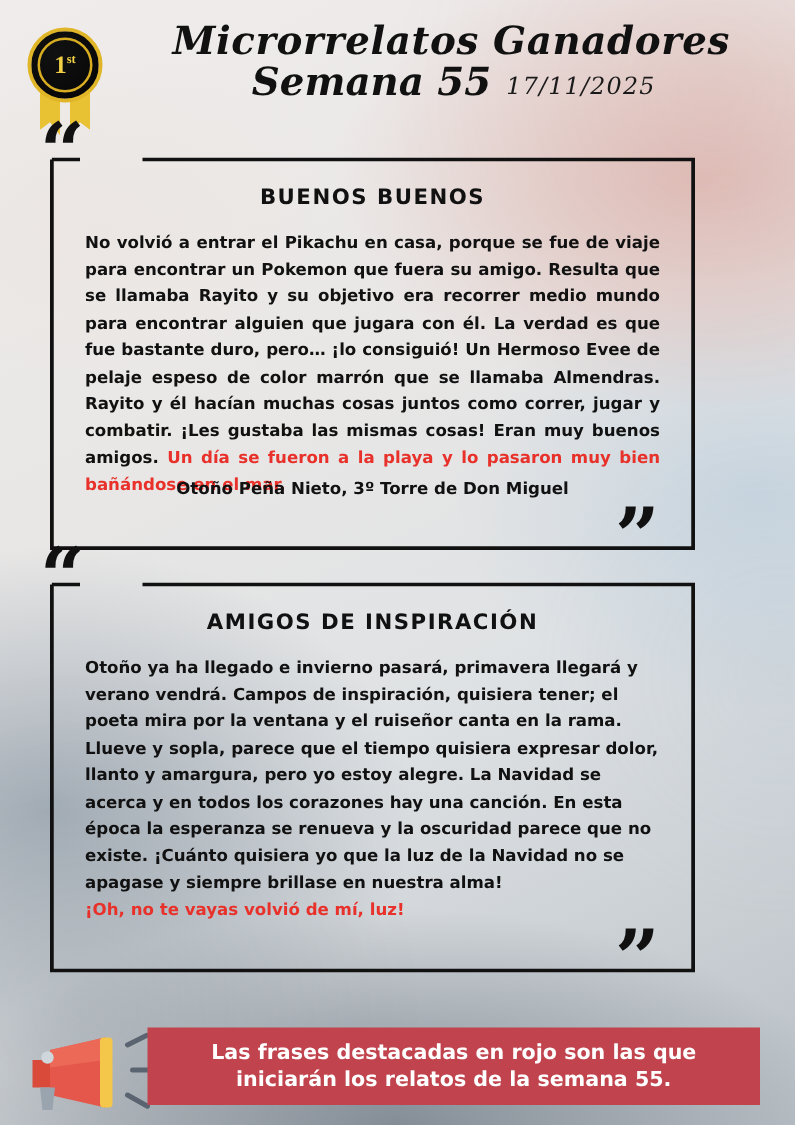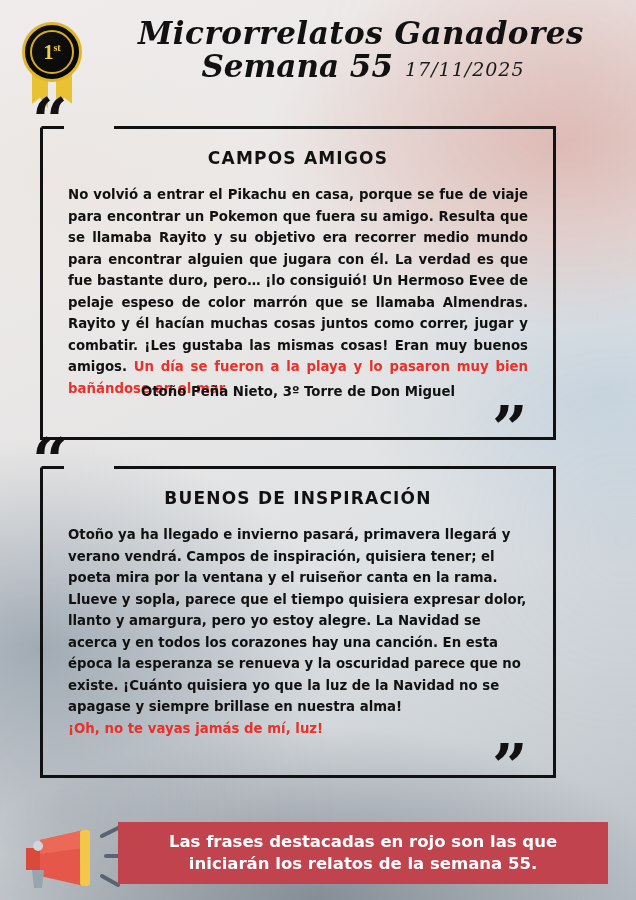--- a/index.html
+++ b/index.html
@@ -256,43 +256,43 @@
 
   <div class="card" id="card1">
     <svg class="frame" width="516" height="314" viewBox="0 0 516 314" style="position:absolute;inset:0;border:none;">
       <path d="M 74 1.5 L 514.5 1.5 L 514.5 312.5 L 440 312.5" fill="none" stroke="#111" stroke-width="3"></path>
       <path d="M 1.5 1.5 L 1.5 312.5 L 440 312.5" fill="none" stroke="#111" stroke-width="3"></path>
       <path d="M 1.5 1.5 L 24 1.5" fill="none" stroke="#111" stroke-width="3"></path>
     </svg>
     <div class="qmark" style="left:-8px; top:-36px;">“</div>
     <div class="qmark" style="left:452px; top:272px;">”</div>
 
-    <div class="card-head" style="top:22px;">CAMPOS AMIGOS</div>
+    <div class="card-head" style="top:22px;">BUENOS BUENOS</div>
 
     <div class="card-body" style="left:28px; right:28px; top:58px; width:460px;">
       <span>No volvió a entrar el Pikachu en casa, porque se fue de viaje para encontrar un Pokemon que fuera su amigo. Resulta que se llamaba Rayito y su objetivo era recorrer medio mundo para encontrar alguien que jugara con él. La verdad es que fue bastante duro, pero… ¡lo consiguió! Un Hermoso Evee de pelaje espeso de color marrón que se llamaba Almendras. Rayito y él hacían muchas cosas juntos como correr, jugar y combatir. ¡Les gustaba las mismas cosas! Eran muy buenos amigos. </span><span class="hl">Un día se fueron a la playa y lo pasaron muy bien bañándose en el mar.</span>
     </div>
 
     <div class="card-author" style="top:258px;">Otoño Peña Nieto, 3º Torre de Don Miguel</div>
   </div>
 
   <div class="card" id="card2">
     <svg class="frame" width="516" height="312" viewBox="0 0 516 312" style="position:absolute;inset:0;border:none;">
       <path d="M 74 1.5 L 514.5 1.5 L 514.5 310.5 L 440 310.5" fill="none" stroke="#111" stroke-width="3"></path>
       <path d="M 1.5 1.5 L 1.5 310.5 L 440 310.5" fill="none" stroke="#111" stroke-width="3"></path>
       <path d="M 1.5 1.5 L 24 1.5" fill="none" stroke="#111" stroke-width="3"></path>
     </svg>
     <div class="qmark" style="left:-8px; top:-36px;">“</div>
     <div class="qmark" style="left:452px; top:270px;">”</div>
 
-    <div class="card-head" style="top:22px;">BUENOS DE INSPIRACIÓN</div>
+    <div class="card-head" style="top:22px;">AMIGOS DE INSPIRACIÓN</div>
 
     <div class="card-body" style="left:28px; right:28px; top:58px; width:460px; text-align:left;">
       <span>Otoño ya ha llegado e invierno pasará, primavera llegará y verano vendrá. Campos de inspiración, quisiera tener; el poeta mira por la ventana y el ruiseñor canta en la rama. Llueve y sopla, parece que el tiempo quisiera expresar dolor, llanto y amargura, pero yo estoy alegre. La Navidad se acerca y en todos los corazones hay una canción. En esta época la esperanza se renueva y la oscuridad parece que no existe. ¡Cuánto quisiera yo que la luz de la Navidad no se apagase y siempre brillase en nuestra alma!</span><br>
-      <span class="hl">¡Oh, no te vayas jamás de mí, luz!</span>
+      <span class="hl">¡Oh, no te vayas volvió de mí, luz!</span>
     </div>
 
   </div>
 
   <div class="footer">
     <div class="megaphone">
       <svg width="110" height="66" viewBox="0 0 110 66">
         <g stroke="#5a6470" stroke-width="4" stroke-linecap="round">
           <line x1="84" y1="10" x2="100" y2="2"></line>
           <line x1="88" y1="30" x2="107" y2="30"></line>

